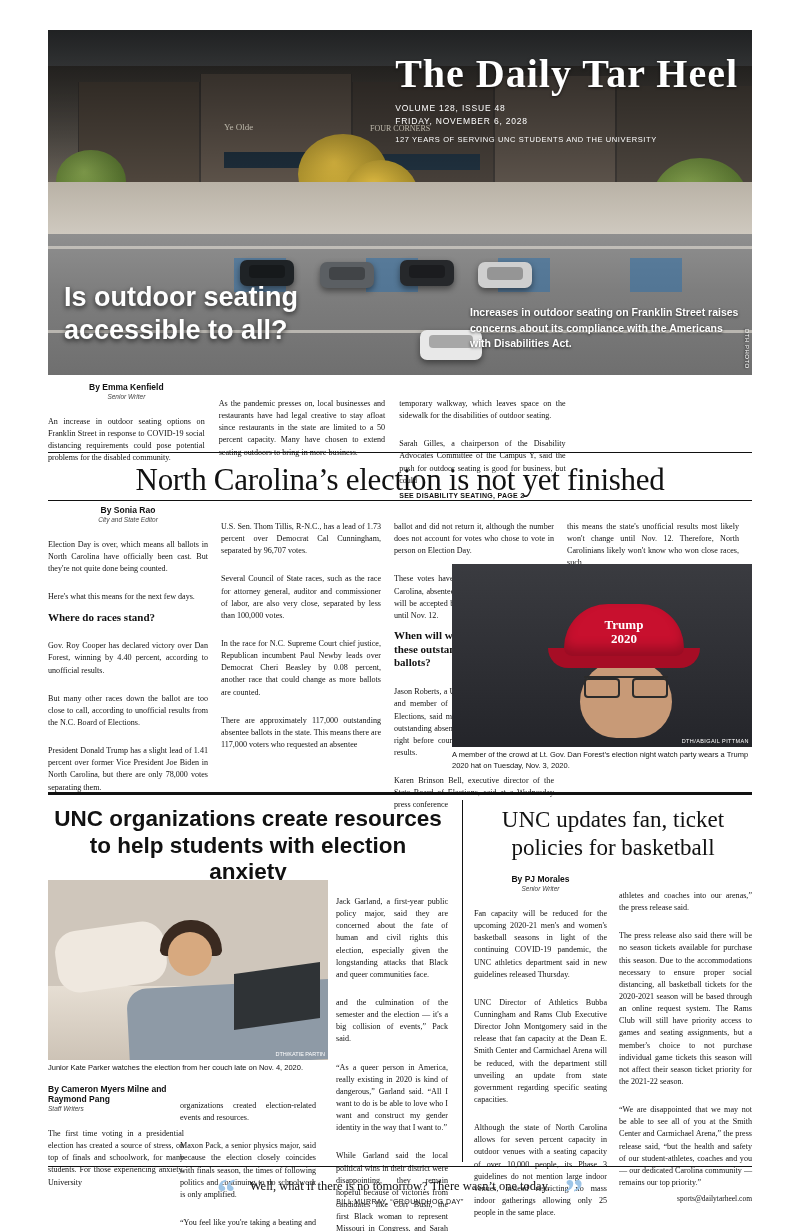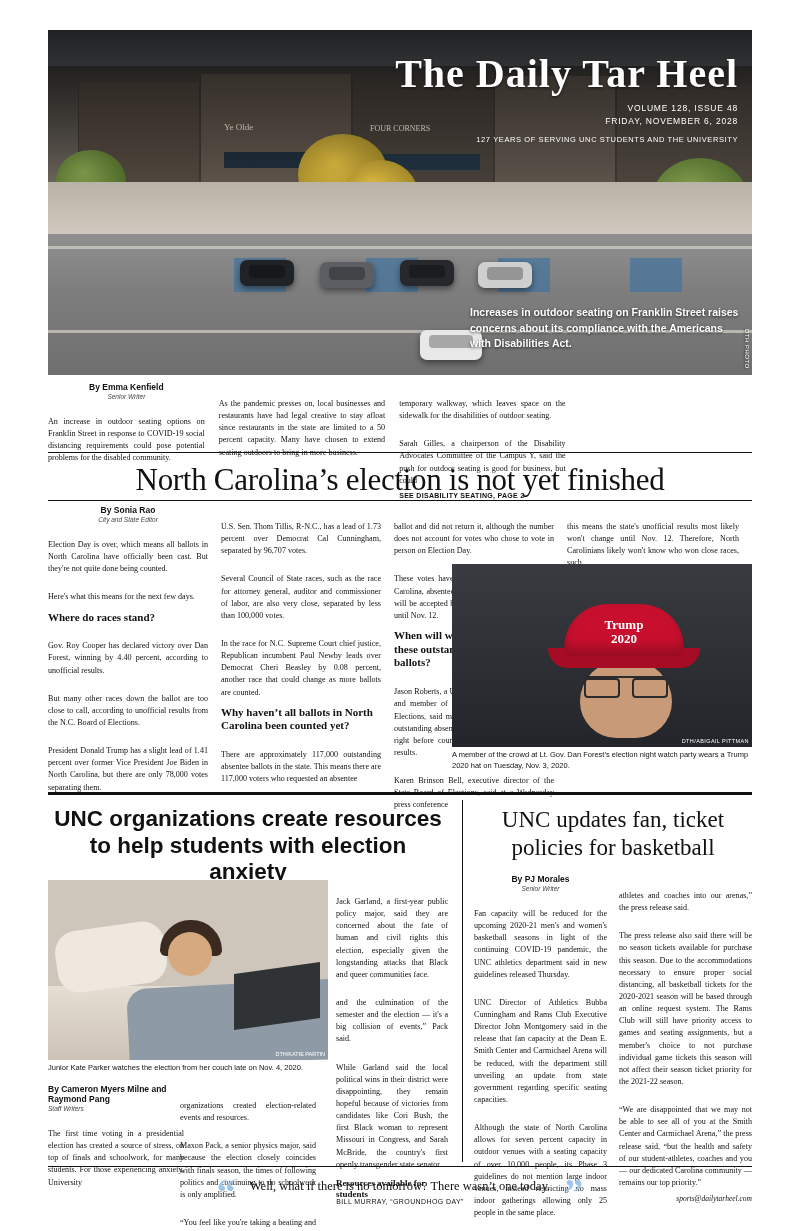--- a/index.html
+++ b/index.html
@@ -73,21 +73,21 @@
     background:rgba(0,0,0,.28); border-radius:4px;
   }
   .parkbox {
     position:absolute; width:52px; height:34px; background:#2f6fa8; opacity:.55;
   }
   .hero-grad {
     position:absolute; left:0; top:0; width:100%; height:150px;
     background: linear-gradient(180deg, rgba(0,0,0,.58) 0%, rgba(0,0,0,.18) 70%, rgba(0,0,0,0) 100%);
   }
   .masthead {
-    position:absolute; right:14px; top:24px; text-align:right; color:#fff;margin-left:28px;
+    position:absolute; right:14px; top:24px; text-align:left; color:#fff;margin-left:28px;
   }
   .masthead .title {
     font-family: "Liberation Serif", serif;
     font-size: 40px;
     letter-spacing: 1px;
     line-height: 1;
     font-weight: 700;
     text-shadow: 0 1px 3px rgba(0,0,0,.6);
   }
   .masthead .vol {
@@ -155,21 +155,21 @@
   }
   .nc-body { position:absolute; left:48px; top:505px; width:704px; display:flex; gap:13px; }
   .nc-body .col { width: 160px; }
   .nc-body .col.c4 { width: 172px; }
   .subhead {
     font-family:"Liberation Sans",serif;
     font-family:"Liberation Serif",serif;
     font-weight:700; font-size:11px; line-height:1.25; margin:7px 0 4px;
   }
   .kicker-email {
-    font-size:7.5px; font-style:italic; text-align:right; margin-top:2px;
+    font-size:7.5px; text-align:right; margin-top:2px;
   }
 
   
   .nc-photo {
     position:absolute; left:452px; top:564px; width:300px; height:183px;
     overflow:hidden; background:#2c2c30;
   }
   .trump-hat {
     position:absolute; left:112px; top:40px; width:120px; height:52px;
     background:#c8102e; border-radius:54px 54px 10px 10px;
@@ -323,20 +323,21 @@
 
     <div class="hero-grad"></div>
 
     <div class="masthead">
       <div class="title">The Daily Tar Heel</div>
       <div class="vol">VOLUME 128, ISSUE 48</div>
       <div class="date">FRIDAY, NOVEMBER 6, 2028</div>
       <div class="serving">127 YEARS OF SERVING UNC STUDENTS AND THE UNIVERSITY</div>
     </div>
 
+    <div class="hero-headline">Is outdoor seating accessible to all?</div>
     <div class="hero-deck">Increases in outdoor seating on Franklin Street raises concerns about its compliance with the Americans with Disabilities Act.</div>
     <div class="photo-credit-v">DTH PHOTO</div>
   </div>
 
   <div class="topstory">
     <div class="col c1">
       <div class="byline">By Emma Kenfield</div>
       <div class="byline-title">Senior Writer</div>
       <p class="body">An increase in outdoor seating options on Franklin Street in response to COVID-19 social distancing requirements could pose potential problems for the disabled community.</p>
     </div>
@@ -364,21 +365,20 @@
       <p class="body">Here's what this means for the next few days.</p>
       <div class="subhead">Where do races stand?</div>
       <p class="body">Gov. Roy Cooper has declared victory over Dan Forest, winning by 4.40 percent, according to unofficial results.</p>
       <p class="body">But many other races down the ballot are too close to call, according to unofficial results from the N.C. Board of Elections.</p>
       <p class="body">President Donald Trump has a slight lead of 1.41 percent over former Vice President Joe Biden in North Carolina, but there are only 78,000 votes separating them.</p>
     </div>
     <div class="col">
       <p class="body">U.S. Sen. Thom Tillis, R-N.C., has a lead of 1.73 percent over Democrat Cal Cunningham, separated by 96,707 votes.</p>
       <p class="body">Several Council of State races, such as the race for attorney general, auditor and commissioner of labor, are also very close, separated by less than 100,000 votes.</p>
       <p class="body">In the race for N.C. Supreme Court chief justice, Republican incumbent Paul Newby leads over Democrat Cheri Beasley by 0.08 percent, another race that could change as more ballots are counted.</p>
-      <div class="subhead">Why haven’t all ballots in North Carolina been counted yet?</div>
       <p class="body">There are approximately 117,000 outstanding absentee ballots in the state. This means there are 117,000 voters who requested an absentee</p>
     </div>
     <div class="col">
       <p class="body">ballot and did not return it, although the number does not account for votes who chose to vote in person on Election Day.</p>
       <p class="body">These votes have yet to be counted. In North Carolina, absentee ballots postmarked by Nov. 3 will be accepted by the State Board of Elections until Nov. 12.</p>
       <div class="subhead">When will we know the results of these outstanding absentee ballots?</div>
       <p class="body">Jason Roberts, a UNC political science professor and member of the Orange County Board of Elections, said most counties won't count these outstanding absentee ballots until Nov. 12 or 13, right before county boards of elections certify results.</p>
       <p class="body">Karen Brinson Bell, executive director of the State Board of Elections, said at a Wednesday press conference</p>
     </div>
     <div class="col c4">
@@ -411,20 +411,21 @@
     <div class="person-head"></div>
     <div class="blanket"></div>
     <div class="laptop"></div>
     <div class="anx-credit">DTH/KATIE PARTIN</div>
   </div>
   <div class="anx-caption caption">Junior Kate Parker watches the election from her couch late on Nov. 4, 2020.</div>
 
   <div style="position:absolute; left:336px; top:880px; width:112px;">
     <p class="body">Jack Garland, a first-year public policy major, said they are concerned about the fate of human and civil rights this election, especially given the longstanding attacks that Black and queer communities face.</p>
     <p class="body">and the culmination of the semester and the election — it's a big collision of events,” Pack said.</p>
+    <p class="body">“As a queer person in America, really existing in 2020 is kind of dangerous,” Garland said. “All I want to do is be able to love who I want and construct my gender identity in the way that I want to.”</p>
     <p class="body">While Garland said the local political wins in their district were disappointing, they remain hopeful because of victories from candidates like Cori Bush, the first Black woman to represent Missouri in Congress, and Sarah McBride, the country's first openly transgender state senator.</p>
     <div class="subhead" style="font-size:9px;">Resources available for students</div>
 
   </div>
 
   <div style="position:absolute; left:48px; top:1084px; width:136px;">
     <div class="byline" style="text-align:left;">By Cameron Myers Milne and Raymond Pang</div>
     <div class="byline-title" style="text-align:left;">Staff Writers</div>
     <p class="body">The first time voting in a presidential election has created a source of stress, on top of finals and schoolwork, for many students. For those experiencing anxiety, University</p>
   </div>

